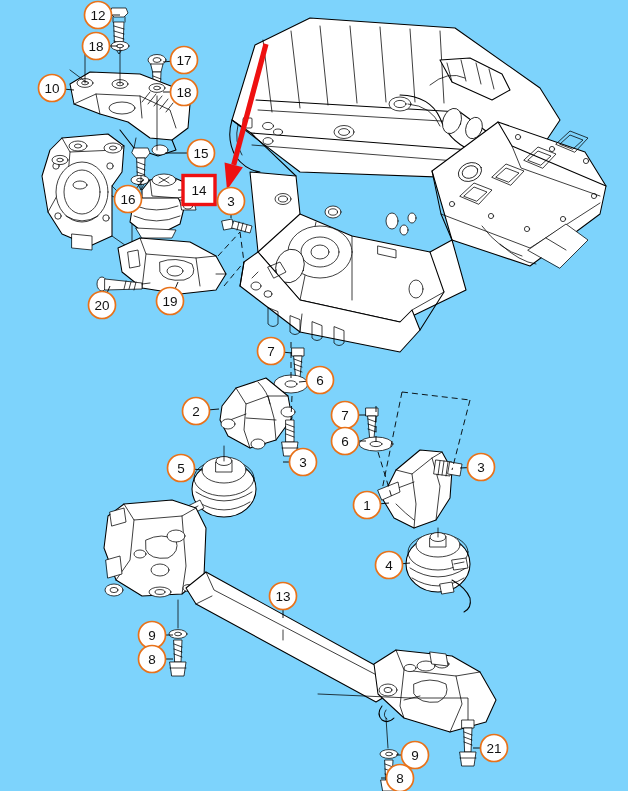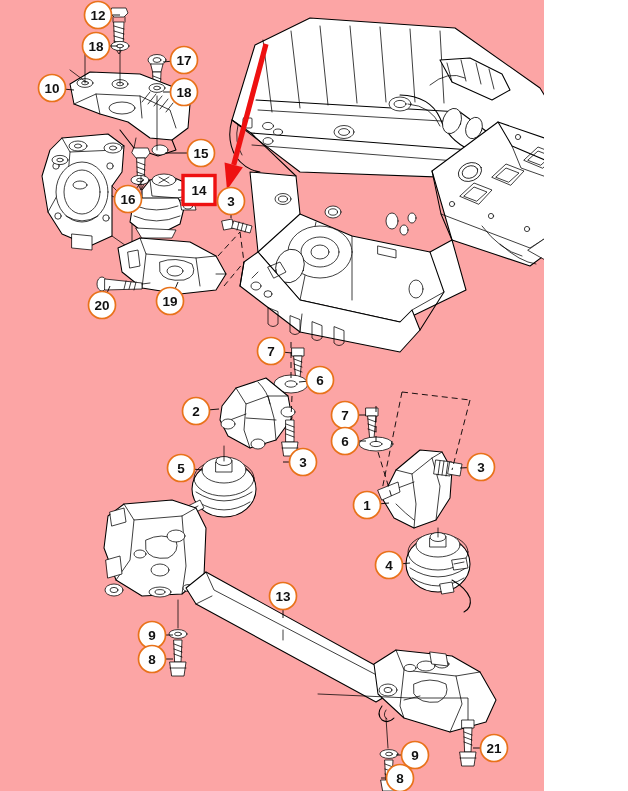--- a/index.html
+++ b/index.html
@@ -6,25 +6,24 @@
   html, body {
     margin: 0;
     padding: 0;
     background: #ffffff;
   }
   body {
     font-family: "Liberation Sans", sans-serif;
   }
   #diagram-root {
     position: relative;
-    width: 544px;
+    width: 628px;
     height: 791px;
-    background: #fca5a5;
+    background: #7dd3fc;
     overflow: hidden;
-    font-weight: bold;
   }
   #diagram-svg {
     position: absolute;
     left: 0;
     top: 0;
     width: 628px;
     height: 791px;
   }
   .part-line {
     fill: none;

